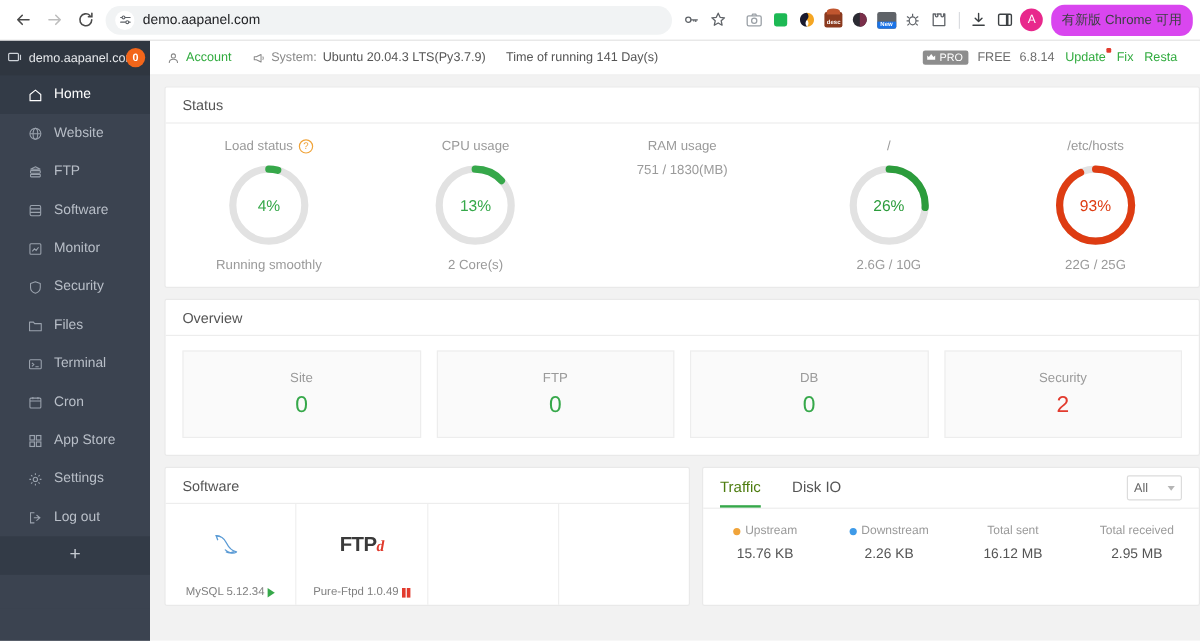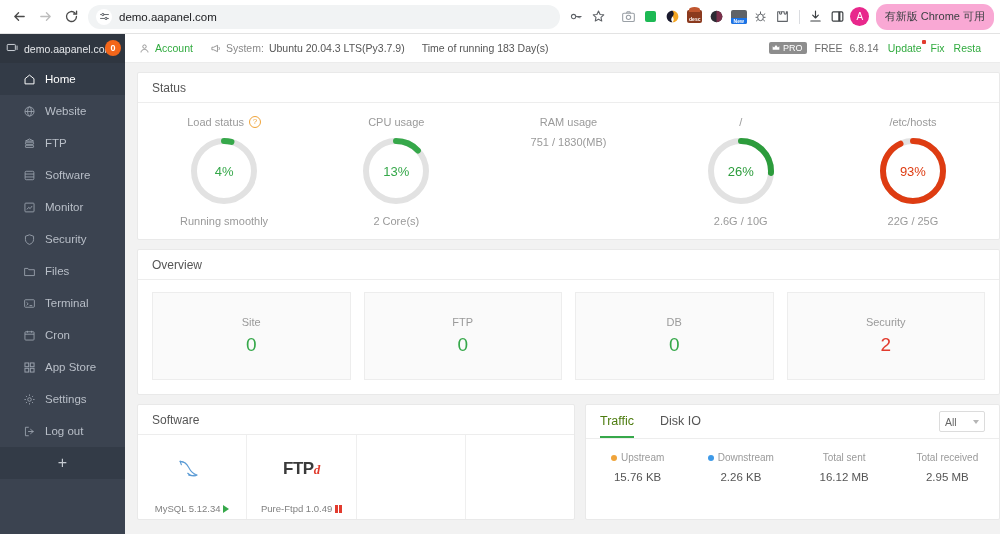--- a/index.html
+++ b/index.html
@@ -88,21 +88,21 @@
     width: 100%; text-align: center; line-height: 6px; font-weight: bold;
   }
   .avatar-chip {
     width: 19px; height: 19px; border-radius: 50%;
     background: #e8288c; color: #fff;
     font-size: 10px; display: flex; align-items: center; justify-content: center;
     flex: none;
   }
   .update-pill {
     height: 26px;
-    background: #f9a8d4; border-radius: 11px;
+    background: #d946ef; border-radius: 11px;
     display: flex; align-items: center;
     padding: 0 9px;
     font-size: 11px; color: #3c4043;
     white-space: nowrap; flex: none;
     margin-left: 5px;
   }
 
   
   .app { display: flex; width: 1000px; height: 500px; }
 
@@ -238,21 +238,21 @@
     font-size: 13px;
   }
   .gauge-sub { font-size: 11px; color: #9a9a9a; margin-top: 8px; }
 
   
   .ov-body { display: flex; padding: 12px 14px 14px 14px; gap: 13px; }
   .ov-card {
     flex: 1 1 0;
     background: #fafafa;
     border: 1px solid #ededed;
-    height: 88px;
+    height: 73px;
     display: flex; flex-direction: column;
     align-items: center; justify-content: center;
   }
   .ov-label { font-size: 11px; color: #9a9a9a; margin-bottom: 6px; }
   .ov-num { font-size: 19px; }
 
   
   .bottom-row { display: flex; gap: 10px; }
   .sw-card { width: 438px; flex: none; }
   .sw-grid { display: flex; height: 84px; }
@@ -576,21 +576,21 @@
         <span class="ti">
           <svg width="11" height="11" viewBox="0 0 14 14" fill="none" stroke="currentColor" stroke-width="1.1" stroke-linejoin="round">
               <path d="M9.6 3L4.6 5.4H2.4v3.2h2.2L9.6 11z"></path>
               <path d="M11.4 5.2a3 3 0 0 1 0 3.6"></path>
             </svg>
         </span>
         <span class="tb-label">System:</span>
         <span class="tb-val">Ubuntu 20.04.3 LTS(Py3.7.9)</span>
       </div>
       <div class="tb-item">
-        <span class="tb-val">Time of running 183 Day(s)</span>
+        <span class="tb-val">Time of running 141 Day(s)</span>
       </div>
       <div class="tb-spacer"></div>
       <span class="pro-badge">
         <span class="crown">
           <svg width="8" height="8" viewBox="0 0 12 12" fill="#fff">
               <path d="M1 3.4l2.1 2L6 1.6l2.9 3.8 2.1-2v5.4H1z"></path>
             </svg>
         </span>
         <span>PRO</span>
       </span>

